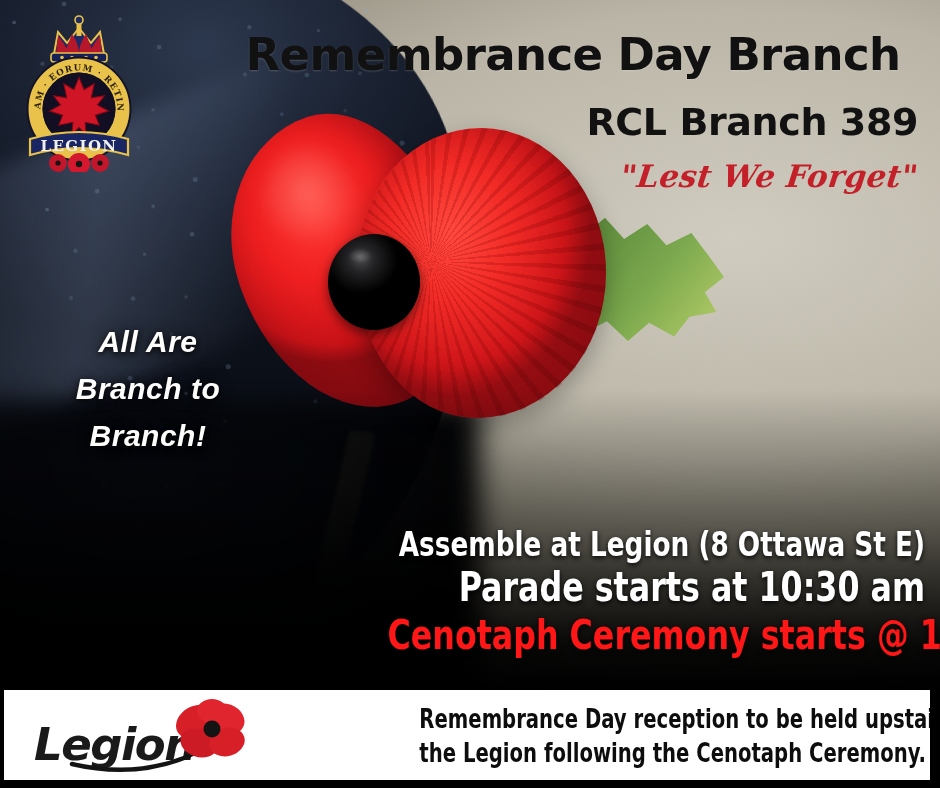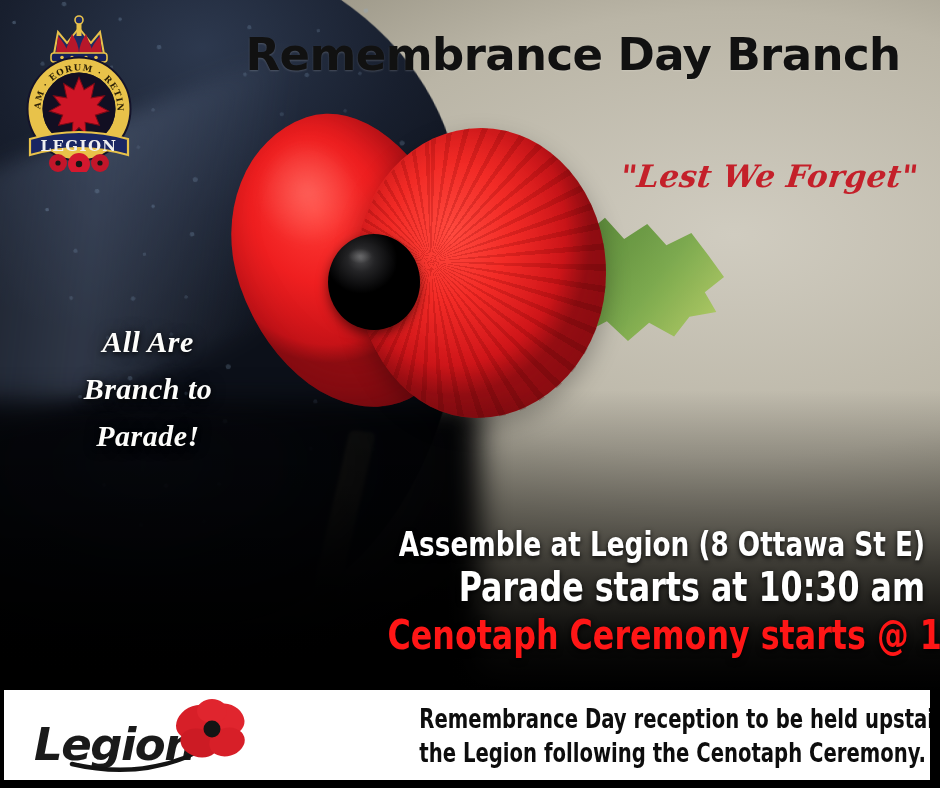--- a/index.html
+++ b/index.html
@@ -145,21 +145,21 @@
     font-family:"DejaVu Serif",serif;
     font-style:italic;font-weight:bold;font-size:31px;
     color:#c4202a;
     transform:skewX(-7deg);
     letter-spacing:.3px;
   }
 
   .welcome{
     position:absolute;left:22px;top:318px;width:252px;
     text-align:center;
-    font-family:Liberation Serif, serif;
+    font-family:Liberation Sans, sans-serif;
     font-style:italic;font-weight:bold;
     font-size:30px;line-height:47px;
     color:#fdfdfb;
     text-shadow:0 2px 5px rgba(0,0,0,.8), 0 0 14px rgba(0,0,0,.55);
     letter-spacing:.5px;
   }
   .welcome span{display:block;}
 
   .info{
     position:absolute;left:300px;top:524px;width:625px;
@@ -269,26 +269,27 @@
         <circle cx="86" cy="151" r="9" fill="#c2162a"></circle>
         <circle cx="65" cy="152" r="11" fill="#d4182e"></circle>
         <circle cx="44" cy="151" r="2.6" fill="#151515"></circle>
         <circle cx="86" cy="151" r="2.6" fill="#151515"></circle>
         <circle cx="65" cy="152" r="3.2" fill="#151515"></circle>
       </g>
     </svg>
   </div>
 
   <div class="title">Remembrance Day Branch</div>
+  <div class="branch">RCL Branch 389</div>
   <div class="motto">"Lest We Forget"</div>
 
   <div class="welcome">
     <span>All Are</span>
     <span>Branch to</span>
-    <span>Parade!</span>
+    <span>Branch!</span>
   </div>
 
   <div class="info">
     <div class="info-line info-assemble">Assemble at Legion (8 Ottawa St E)</div>
     <div class="info-line info-parade">Parade starts at 10:30 am</div>
     <div class="info-line info-cenotaph">Cenotaph Ceremony starts @ 11 am</div>
   </div>
 
   <div class="banner">
     <div class="legion-mark">

